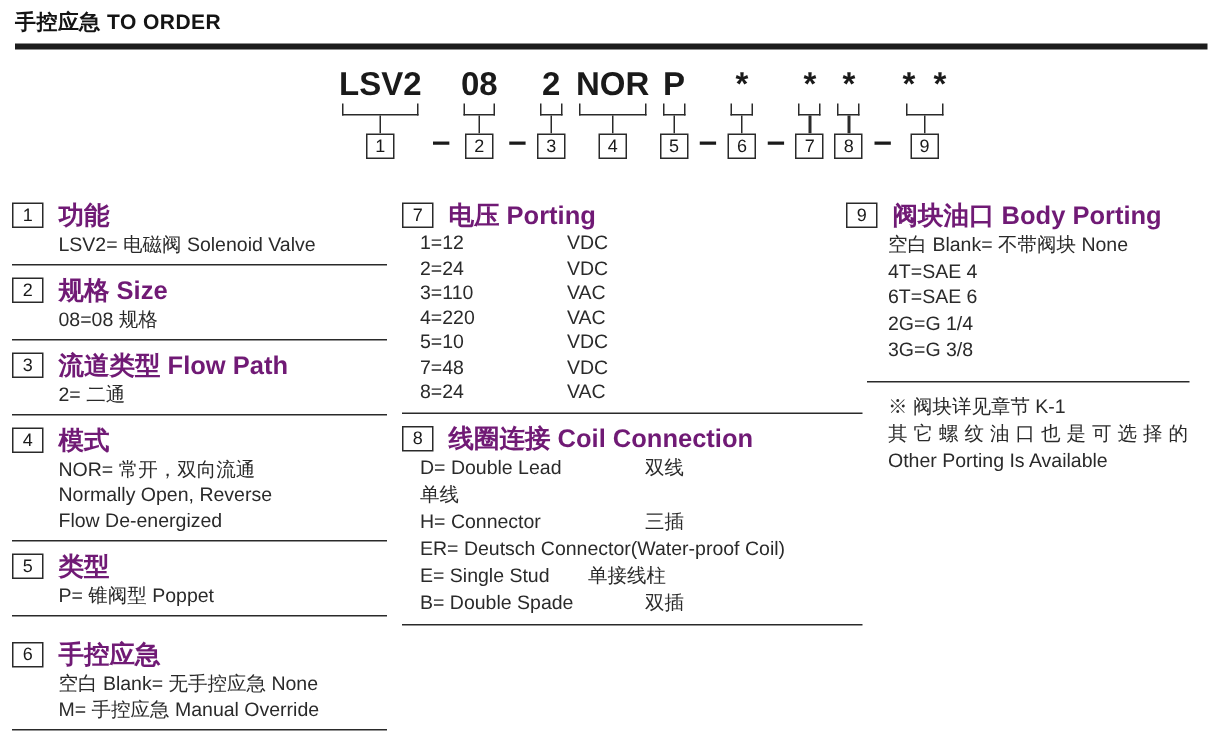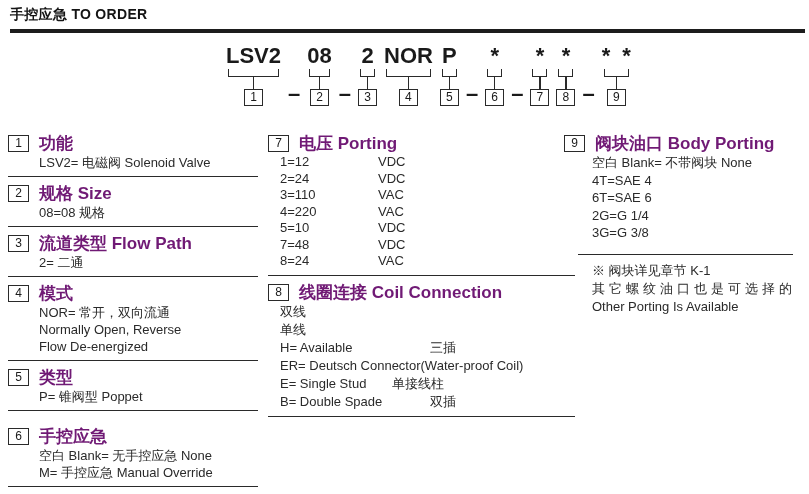--- a/index.html
+++ b/index.html
@@ -253,27 +253,28 @@
       </div>
     </div>
 
     <div class="section">
       <div class="sec-head">
         <div class="sec-num">8</div>
         <div class="sec-title">线圈连接 Coil Connection</div>
       </div>
       <div class="sec-body">
         <div class="crow">
+            <span class="clabel">D= Double Lead</span>
             <span>双线</span>
           </div>
         <div class="crow">
             <span>单线</span>
           </div>
         <div class="crow">
-            <span class="clabel">H= Available</span>
+            <span class="clabel">H= Connector</span>
             <span>三插</span>
           </div>
         <div class="crow">
             <span>ER= Deutsch Connector(Water-proof Coil)</span>
           </div>
         <div class="crow">
             <span class="clabel-narrow">E= Single Stud</span>
             <span>单接线柱</span>
           </div>
         <div class="crow">

